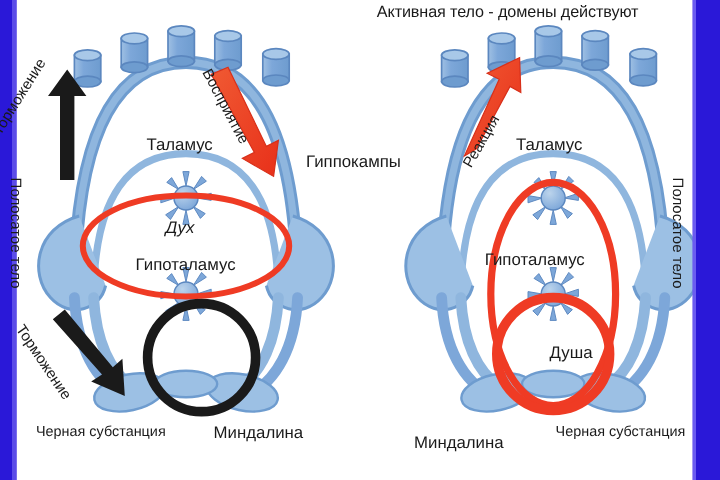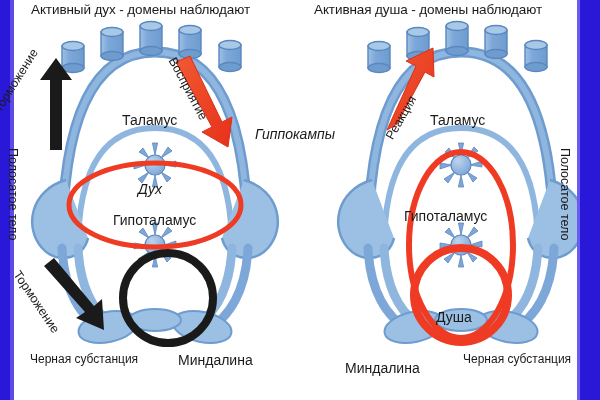--- a/index.html
+++ b/index.html
@@ -272,54 +272,53 @@
       <g>
         <path d="M 387 130 L 397 124 L 425 72 L 434 77 L 433 48 L 406 61 L 416 66 Z" fill="url(#redGrad)" stroke="#d8301a" stroke-width="1"></path>
       </g>
 
       <ellipse cx="461" cy="245" rx="52" ry="93" fill="none" stroke="#ef3b24" stroke-width="6"></ellipse>
 
       <circle cx="461" cy="295" r="47" fill="none" stroke="#ef3b24" stroke-width="8"></circle>
     </g>
   </svg>
 
-  <div class="ttl" style="left:31px; top:2px;">Активный дух - домены наблюдают</div>
-  <div class="ttl" style="left:314px; top:2px;">Активная душа - домены наблюдают</div>
+  <div class="ttl" style="left:314px; top:2px;">Активная тело - домены действуют</div>
 
   <div class="vert-lbl" style="left:35px; top:50px; transform: rotate(-58deg) translate(-100%, -50%);">Торможение</div>
 
   <div class="vert-lbl" style="left:178px; top:55px; transform: rotate(62deg);">Восприятие</div>
 
   <div class="vert-lbl" style="left:20px; top:148px; transform: rotate(90deg);">Полосатое тело</div>
 
   <div class="vert-lbl" style="left:22px; top:268px; transform: rotate(56deg);">Торможение</div>
 
   <div class="lbl" style="left:122px; top:112px;">Таламус</div>
 
-  <div class="lbl" style="left:255px; top:126px;font-style:italic;">Гиппокампы</div>
+  <div class="lbl" style="left:255px; top:126px;">Гиппокампы</div>
 
   <div class="lbl" style="left:138px; top:181px;font-style:italic;">Дух</div>
 
   <div class="lbl" style="left:113px; top:212px;">Гипоталамус</div>
 
   <div class="lbl-sm" style="left:30px; top:352px; width:92px;">
     <span>Черная субстанция</span>
   </div>
 
   <div class="lbl" style="left:178px; top:352px;">Миндалина</div>
 
   <div class="vert-lbl" style="left:383px; top:135px; transform: rotate(-60deg);">Реакция</div>
 
   <div class="vert-lbl" style="left:572px; top:148px; transform: rotate(90deg);">Полосатое тело</div>
 
   <div class="lbl" style="left:430px; top:112px;">Таламус</div>
 
   <div class="lbl" style="left:404px; top:208px;">Гипоталамус</div>
 
-  <div class="lbl" style="left:436px; top:285px;margin-top:24px;">Душа</div>
+  <div class="lbl" style="left:458px; top:285px;">Душа</div>
 
   <div class="lbl" style="left:345px; top:360px;">Миндалина</div>
 
   <div class="lbl-sm" style="left:463px; top:352px; width:92px;">
     <span>Черная субстанция</span>
   </div>
 
   <div class="right-strip-inner"></div>
   <div class="right-strip"></div>
 </div>

